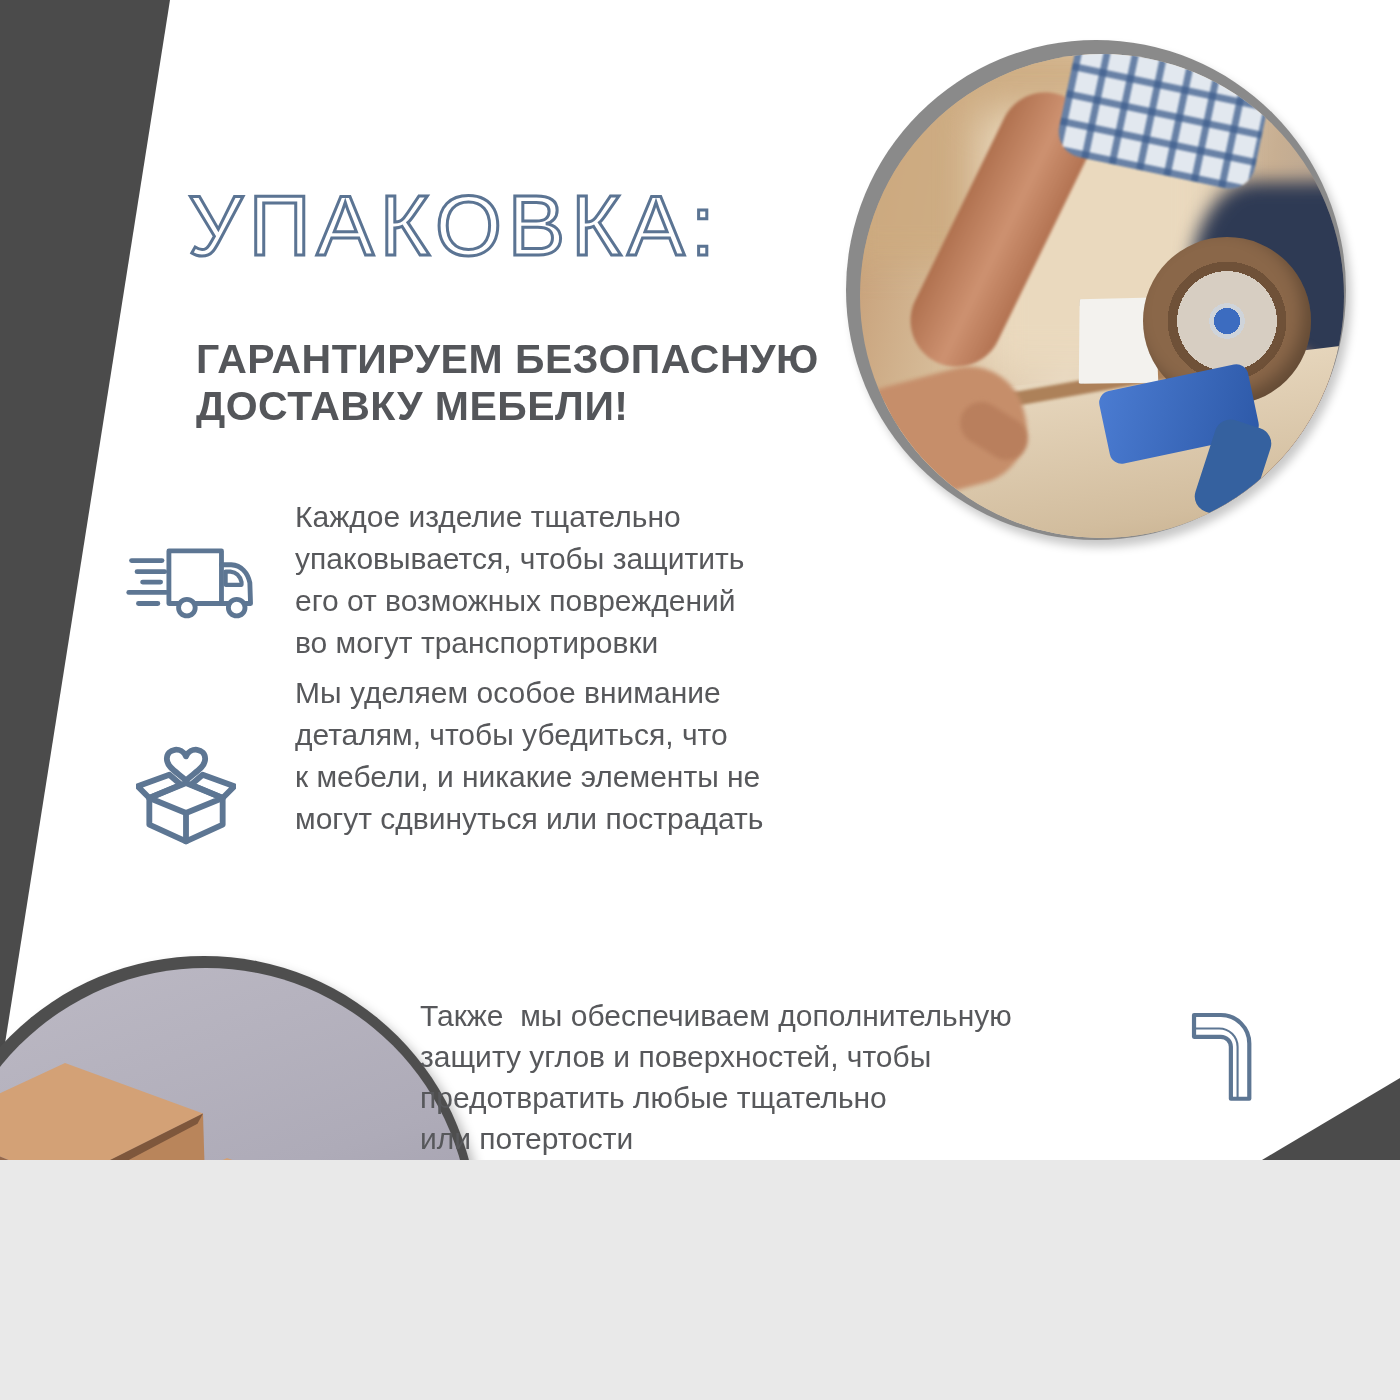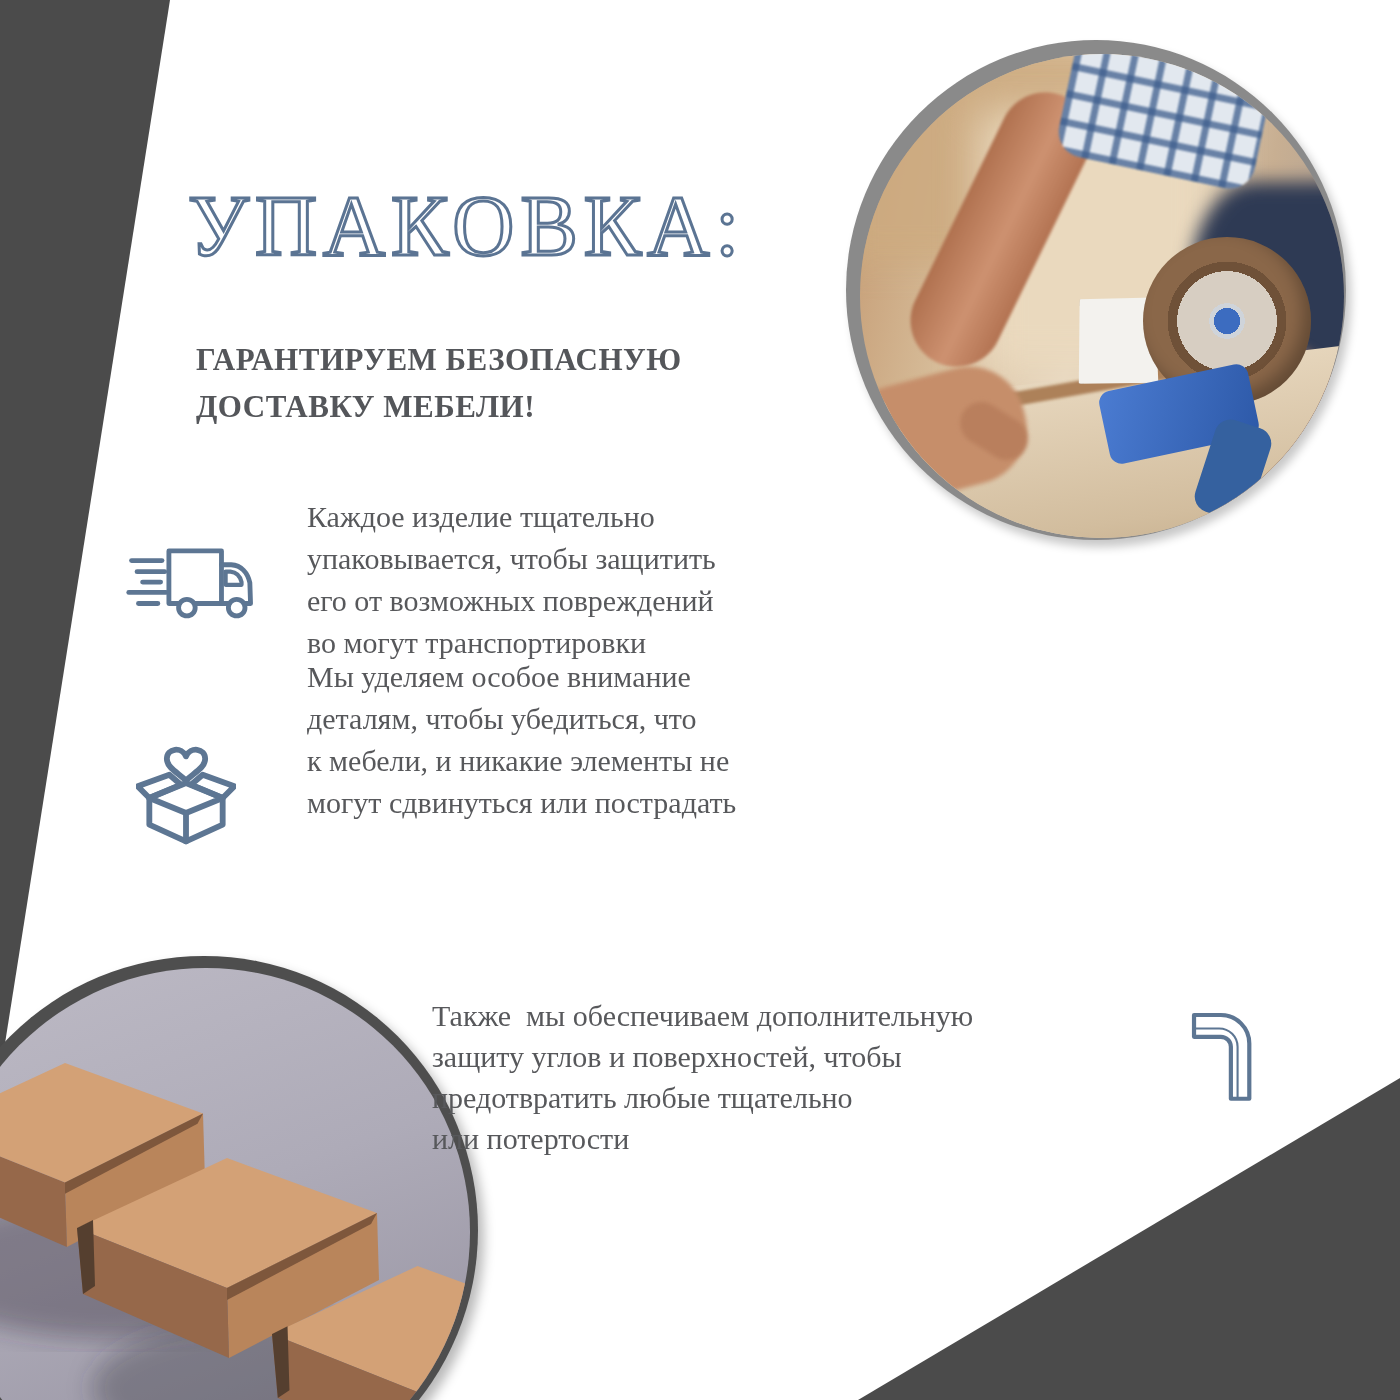--- a/index.html
+++ b/index.html
@@ -1,35 +1,35 @@
 <!DOCTYPE html>
 <html><head>
 <meta charset="utf-8">
 <style>
   html,body{margin:0;padding:0;background:#e9e9e9;}
-  .canvas{position:relative;width:1400px;height:1400px;background:#ffffff;overflow:hidden;
-          font-family:Liberation Serif, serif;}
+  .canvas{position:relative;width:1400px;height:1160px;background:#ffffff;overflow:hidden;
+          font-family:Liberation Sans, sans-serif;}
 
   
   .corner-tl{position:absolute;left:0;top:0;width:170px;height:1075px;background:#4b4b4b;
              clip-path:polygon(0 0,100% 0,0 100%);}
   .corner-br{position:absolute;left:858px;top:1078px;width:542px;height:322px;background:#4b4b4b;
              clip-path:polygon(100% 0,100% 100%,0 100%);}
 
   
   .title{position:absolute;left:188px;top:176px;margin:0;font-size:86px;font-weight:400;
          letter-spacing:6px;color:transparent;-webkit-text-stroke:3px #5b7493;white-space:nowrap;}
-  .subtitle{position:absolute;left:196px;top:336px;font-size:31px;font-weight:bold;
+  .subtitle{position:absolute;left:196px;top:336px;font-size:41px;font-weight:bold;
             color:#54565a;line-height:47px;letter-spacing:.5px;}
   .ln{display:block;white-space:pre-wrap;}
 
   
-  .feat{position:absolute;font-size:30px;color:#57585b;line-height:42px;margin-left:12px;}
+  .feat{position:absolute;font-size:30px;color:#57585b;line-height:42px;}
   .feat1{left:295px;top:496px;}
-  .feat2{left:295px;top:656px;}
+  .feat2{left:295px;top:672px;}
   .feat3{left:420px;top:995px;width:738px;text-align:left;line-height:41px;}
 
   
   .icon{position:absolute;color:#5d7693;}
   .icon svg{display:block;width:100%;height:auto;}
   .icon-truck{left:126px;top:544px;width:128px;}
   .icon-box{left:136px;top:738px;width:100px;}
   .icon-corner{left:1189px;top:1010px;width:67px;}
 
   

